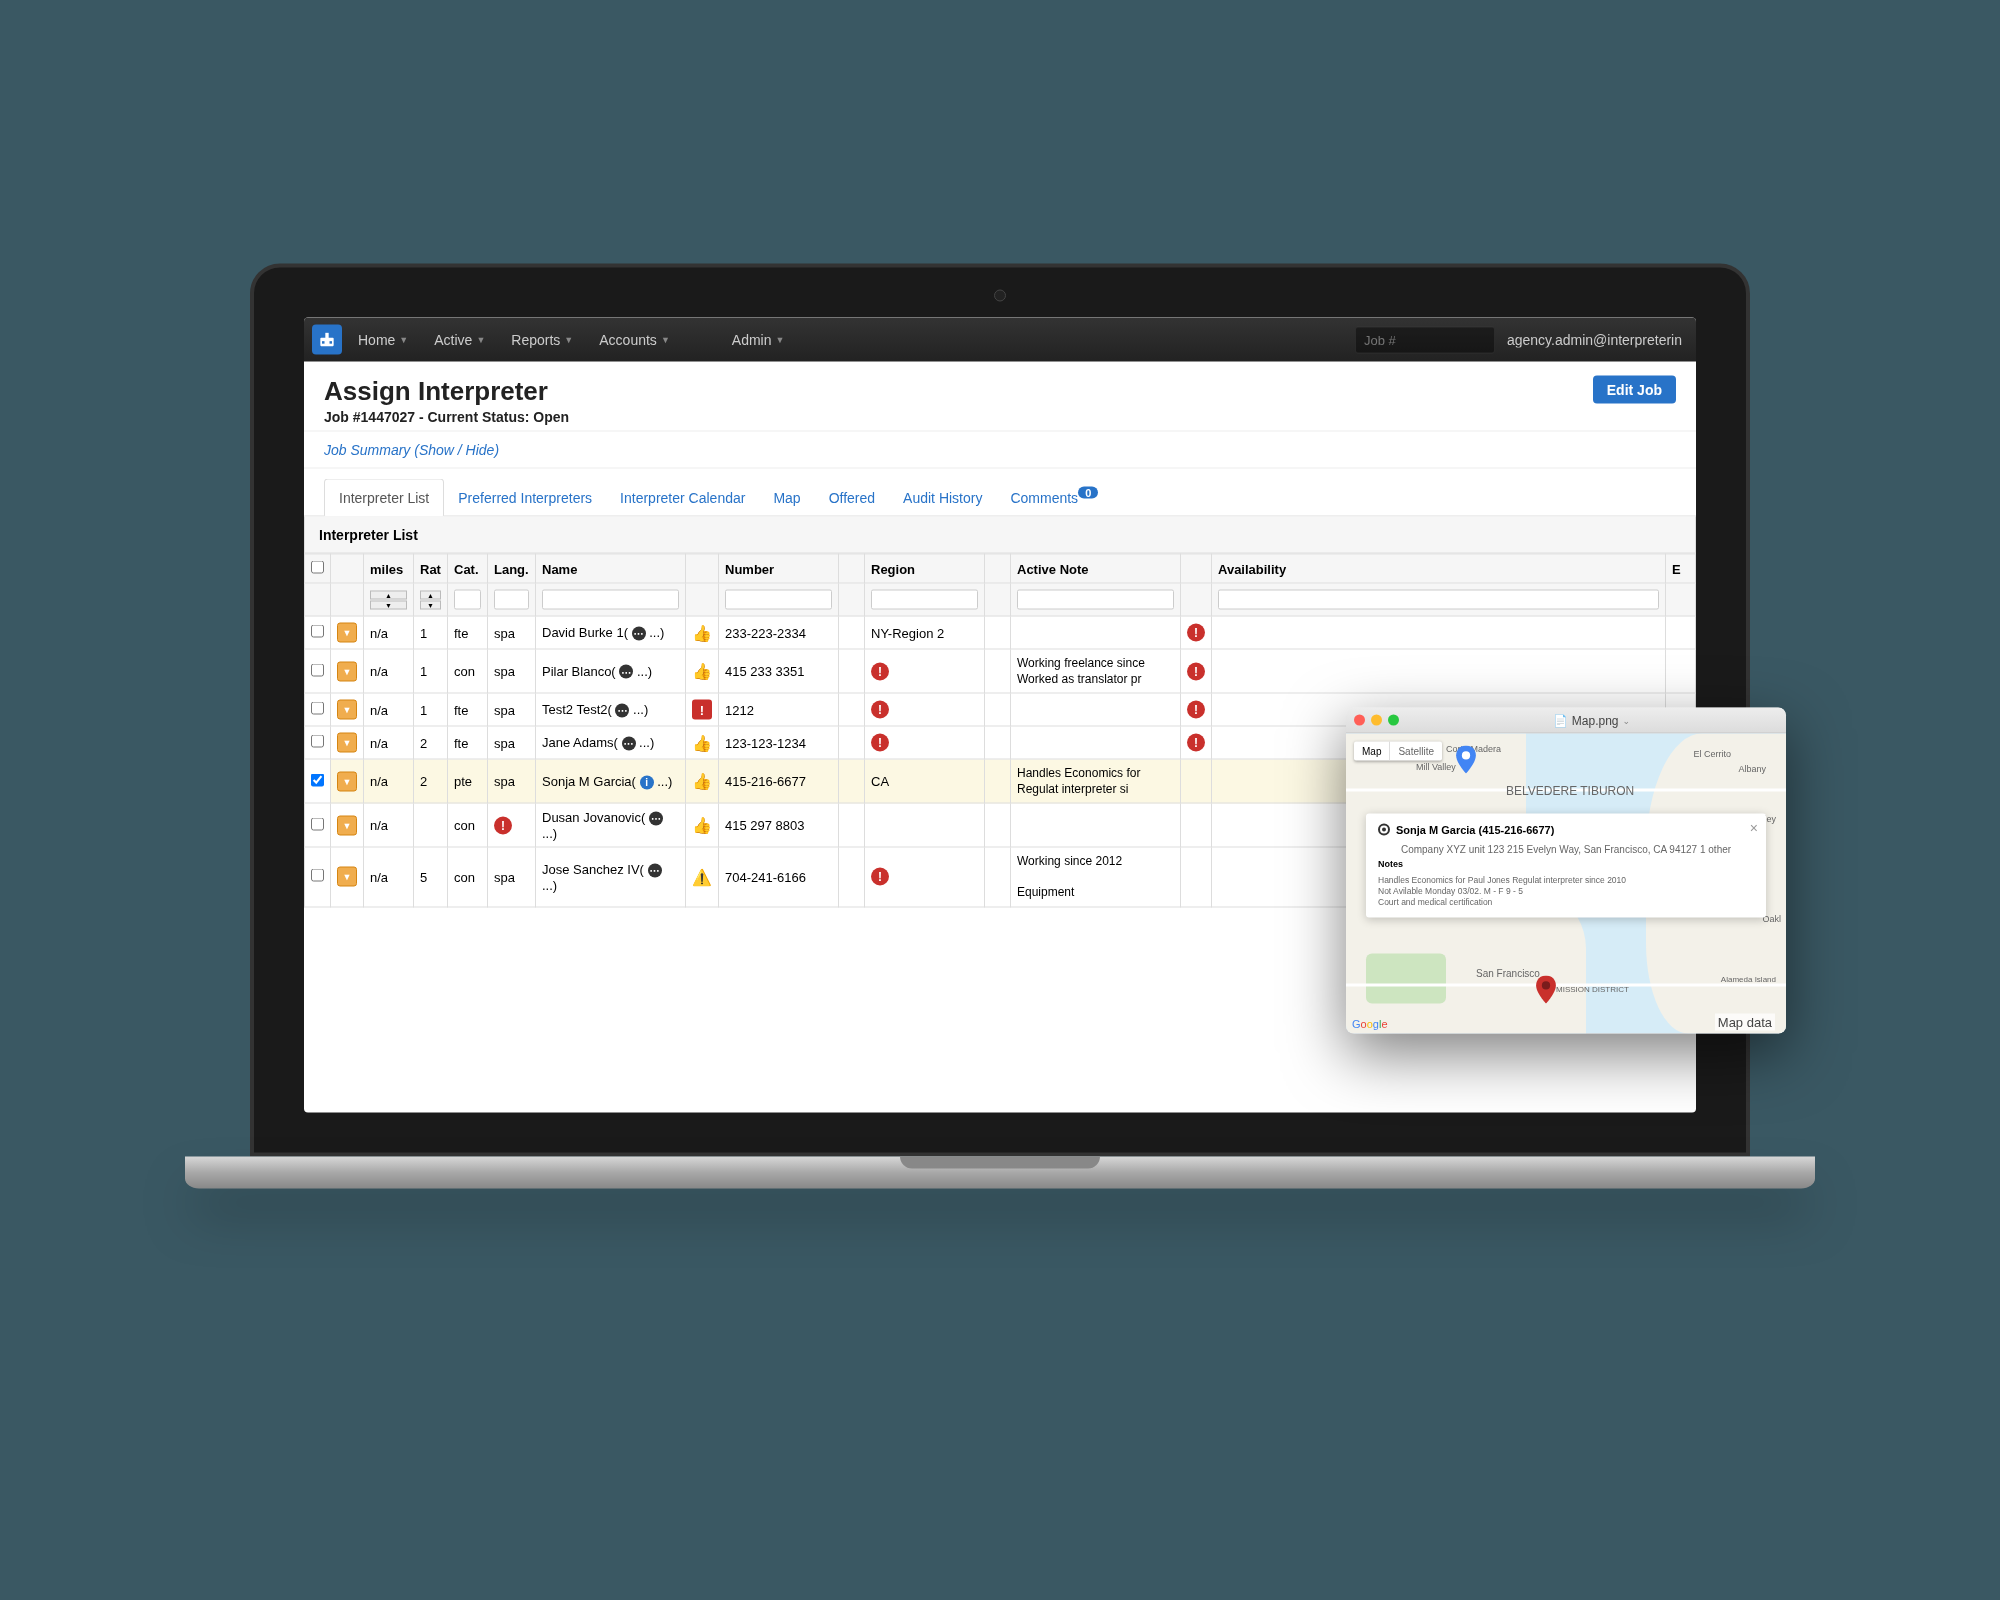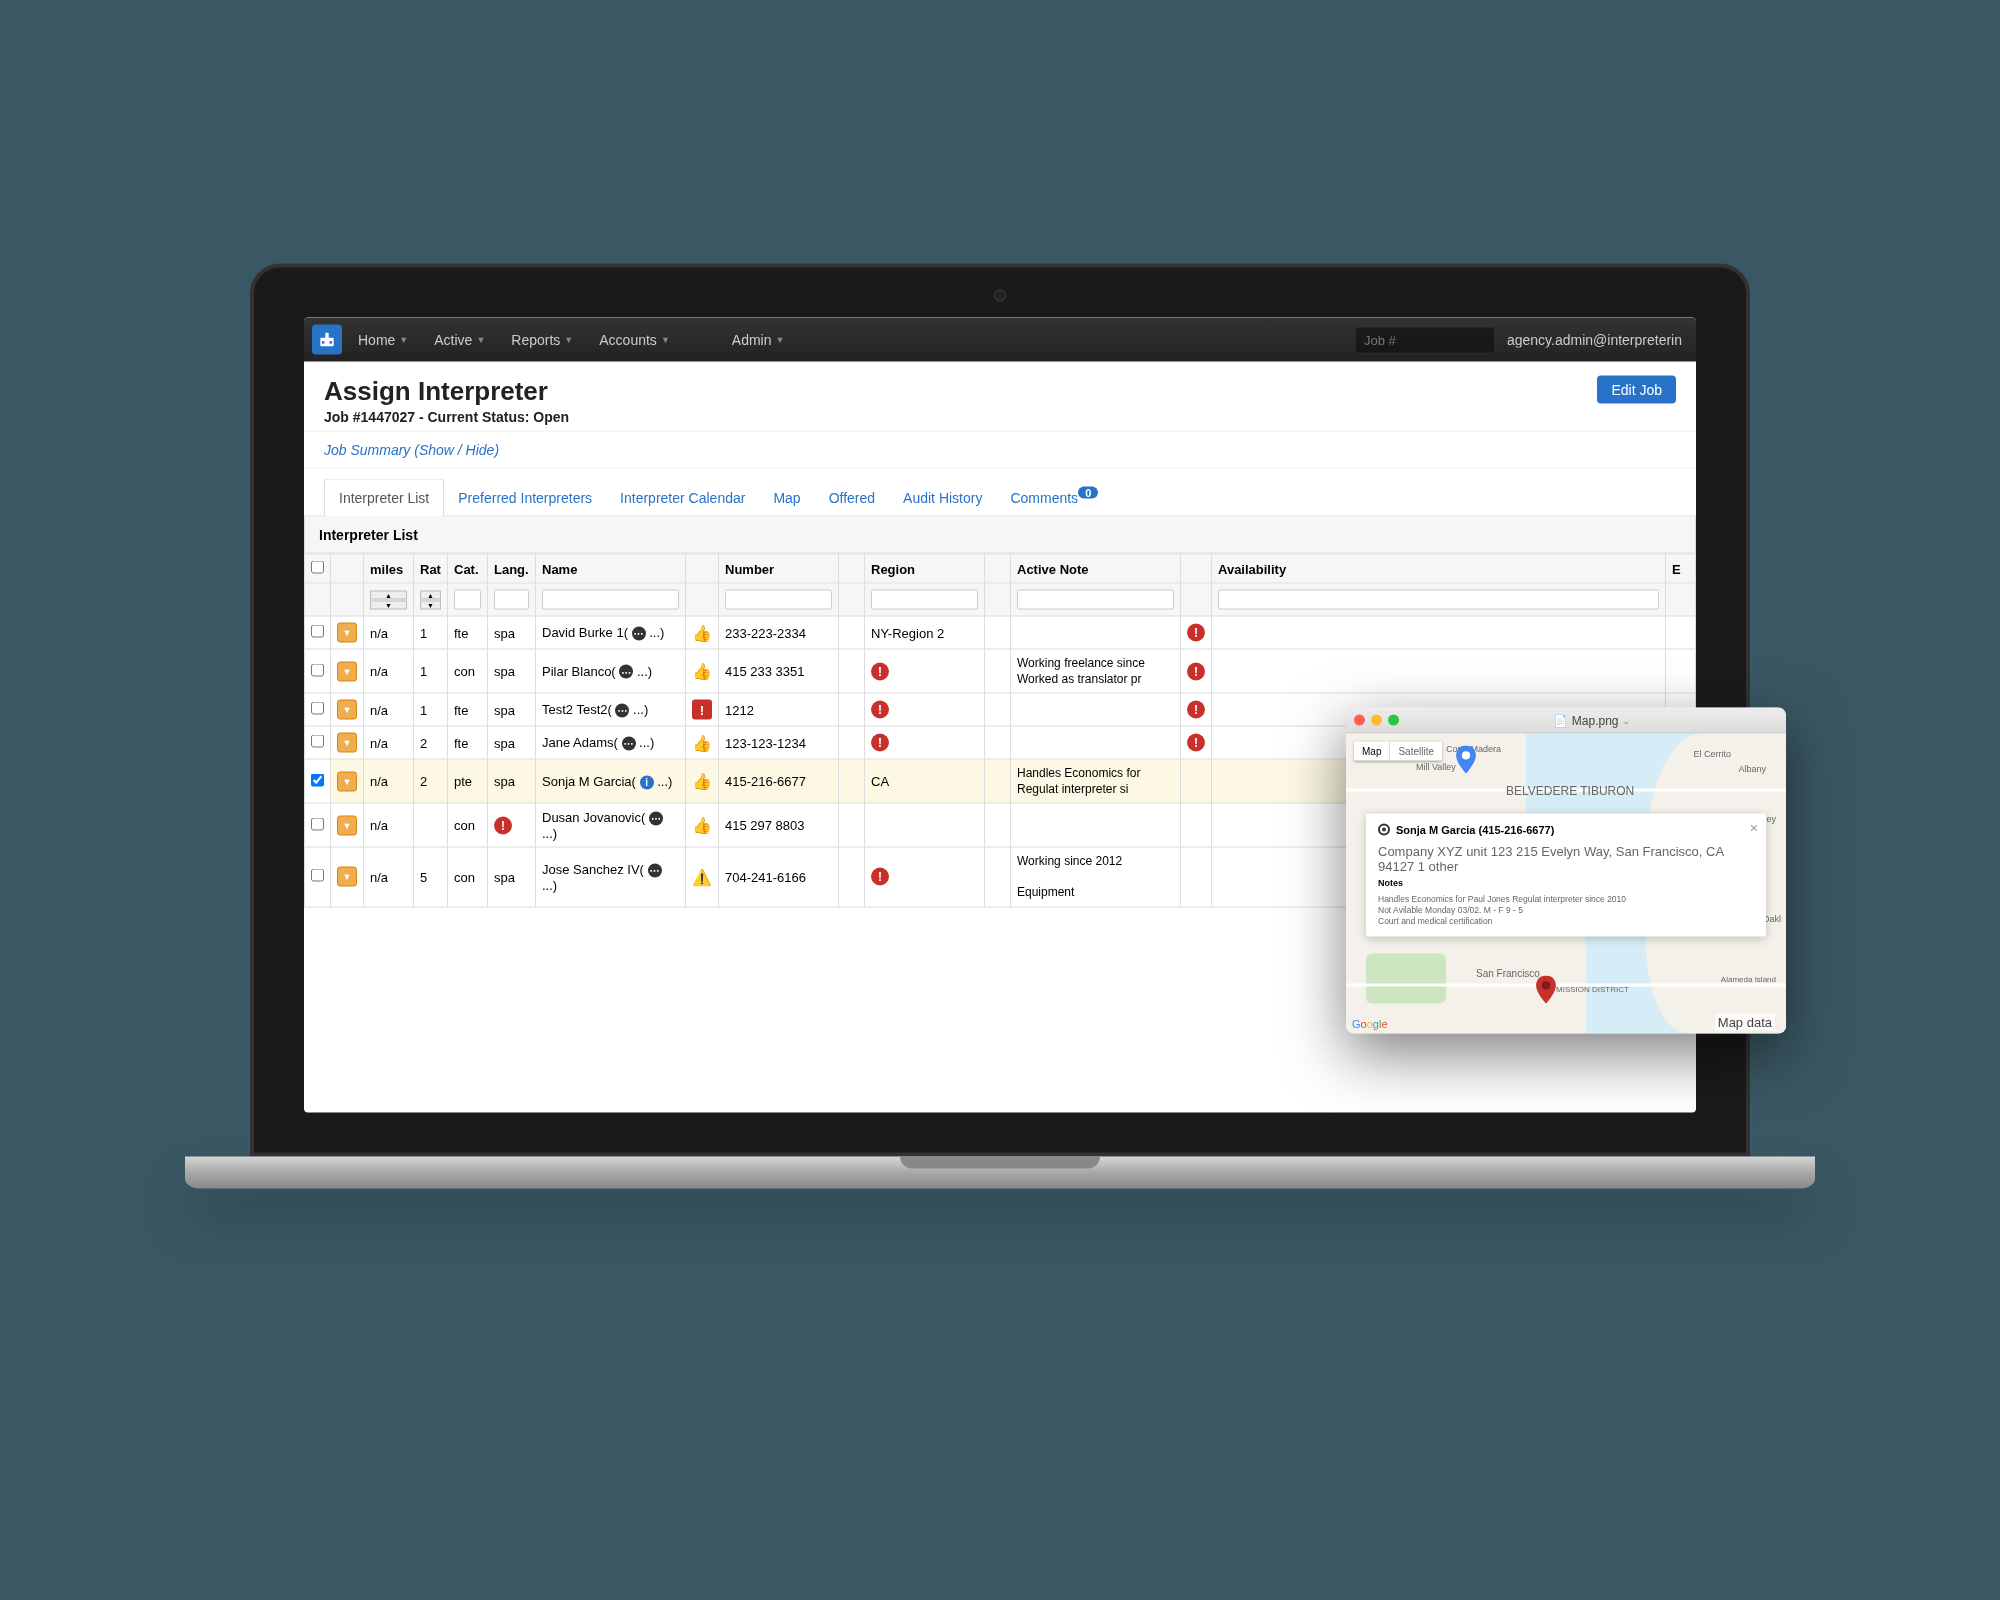--- a/index.html
+++ b/index.html
@@ -118,21 +118,21 @@
 .pagehdr h1 { font-size: 26px; font-weight: 700; color: #222; }
 .pagehdr .sub { font-size: 14px; font-weight: 600; color: #222; margin-top: 2px; }
 .editjob {
   margin-left: auto;
   background: #2873c8;
   color: #fff;
   padding: 6px 14px;
   font-size: 14px;
   border-radius: 4px;
   border: none;
-  font-weight: 400;
+  font-weight: 700;
 }
 
 
 .togglerow {
   padding: 10px 20px;
   border-bottom: 1px solid #eee;
 }
 .togglerow a { color: #2873c8; text-decoration: none; font-size: 14px; font-style: italic; }
 .badge-green {
   display: inline-block;
@@ -332,21 +332,21 @@
   position: absolute;
   top: 80px; left: 20px; right: 20px;
   background: #fff;
   border-radius: 3px;
   box-shadow: 0 2px 10px rgba(0,0,0,0.2);
   padding: 10px 12px;
   font-size: 10px;
 }
 .infowin .iw-title { font-weight: bold; font-size: 11px; display:flex; align-items:center; gap:6px; margin-bottom:8px; }
 .infowin .iw-close { position:absolute; top:6px; right:8px; color:#999; font-size:14px; }
-.infowin .addr { color:#666; margin-bottom:4px; font-size:13px; }
+.infowin .addr { color:#666; margin-bottom:4px; font-size:10px;text-align:center; }
 .infowin .notes-hdr { font-weight:bold; font-size:9px; }
 .infowin .note-line { color:#666; font-size:8.5px; line-height:1.3; }
 .google-logo { position:absolute; bottom:4px; left:6px; font-size:11px;text-align:center; }
 .google-logo span:nth-child(1){color:#4285f4}.google-logo span:nth-child(2){color:#ea4335}
 .google-logo span:nth-child(3){color:#fbbc05}.google-logo span:nth-child(4){color:#4285f4}
 .google-logo span:nth-child(5){color:#34a853}.google-logo span:nth-child(6){color:#ea4335}
 .map-attr { position:absolute; bottom:3px; right:11px; font-size:13px; background:rgba(255,255,255,0.7); padding:1px 3px; color:#444; }
 </style>
 </head>
 <body>

